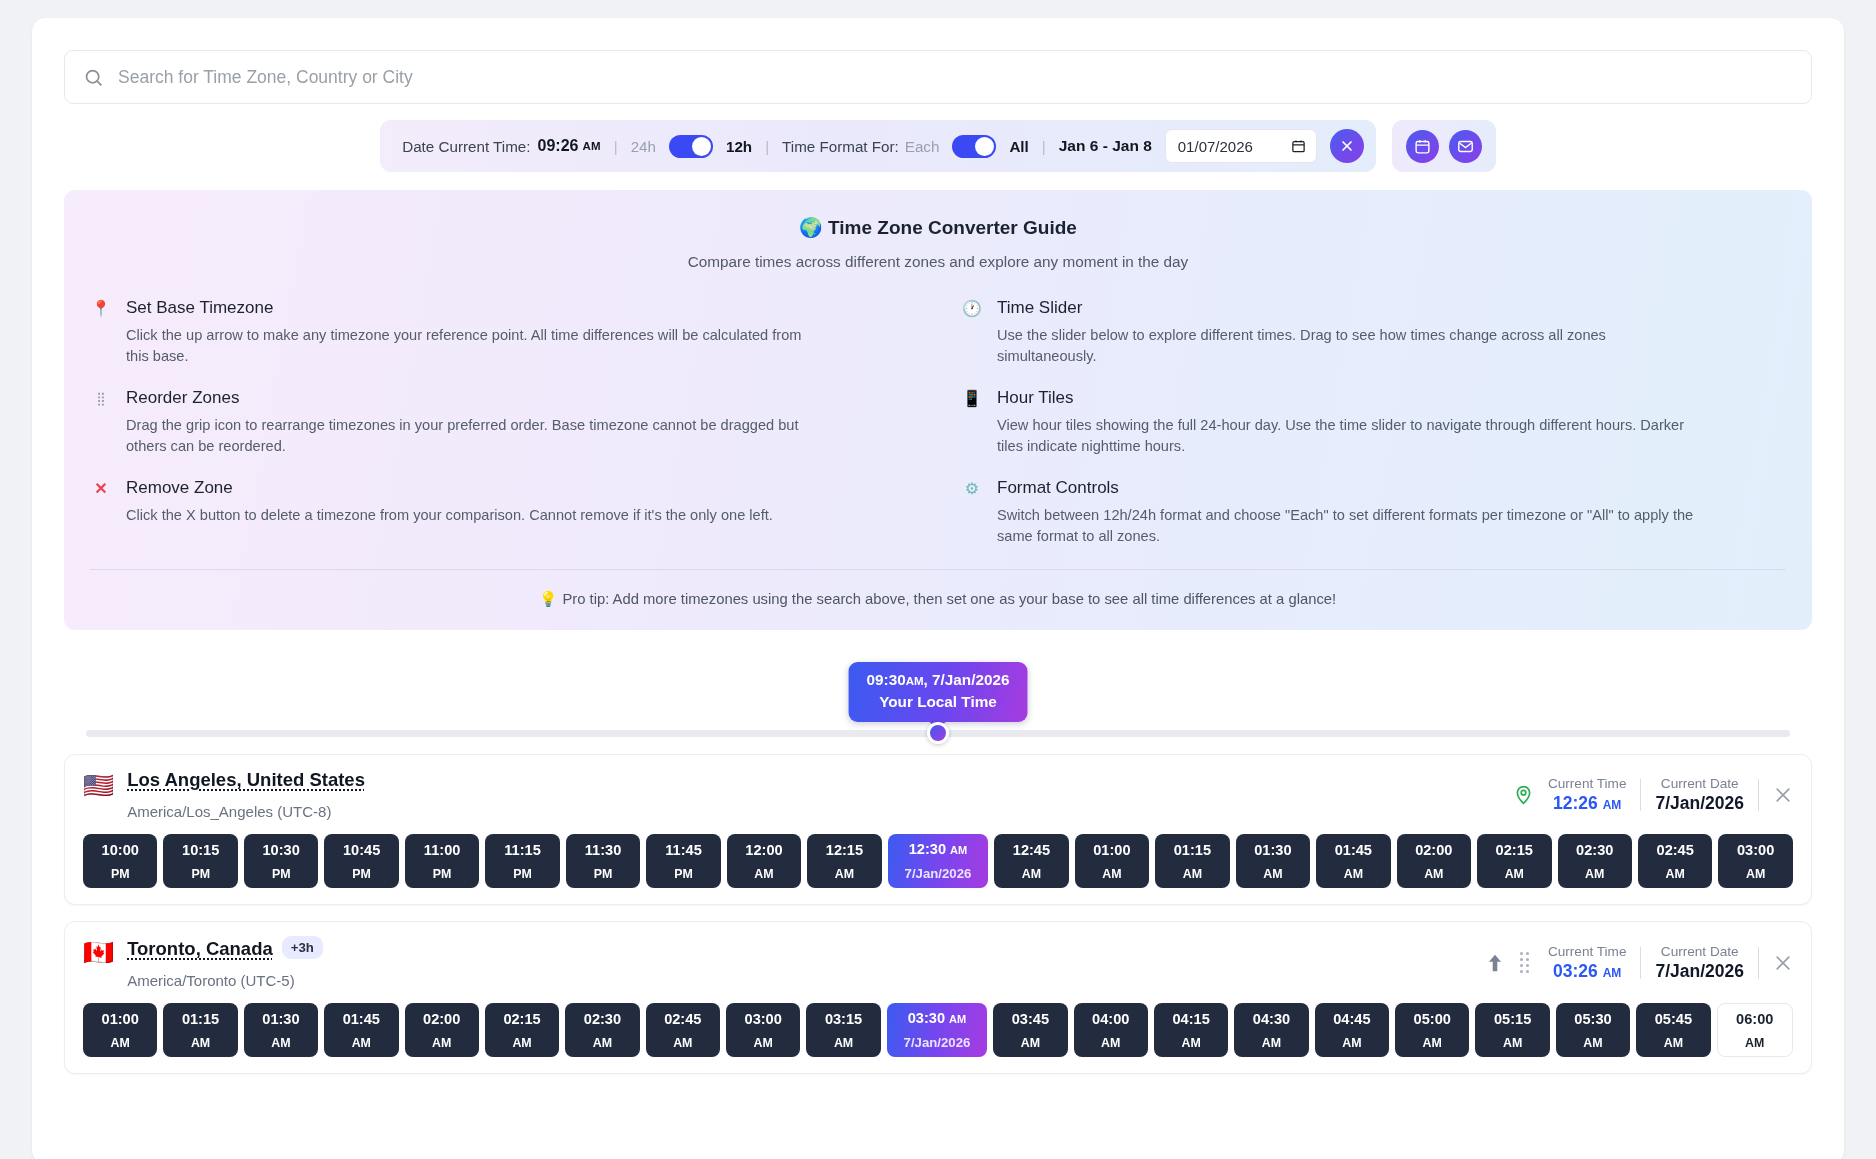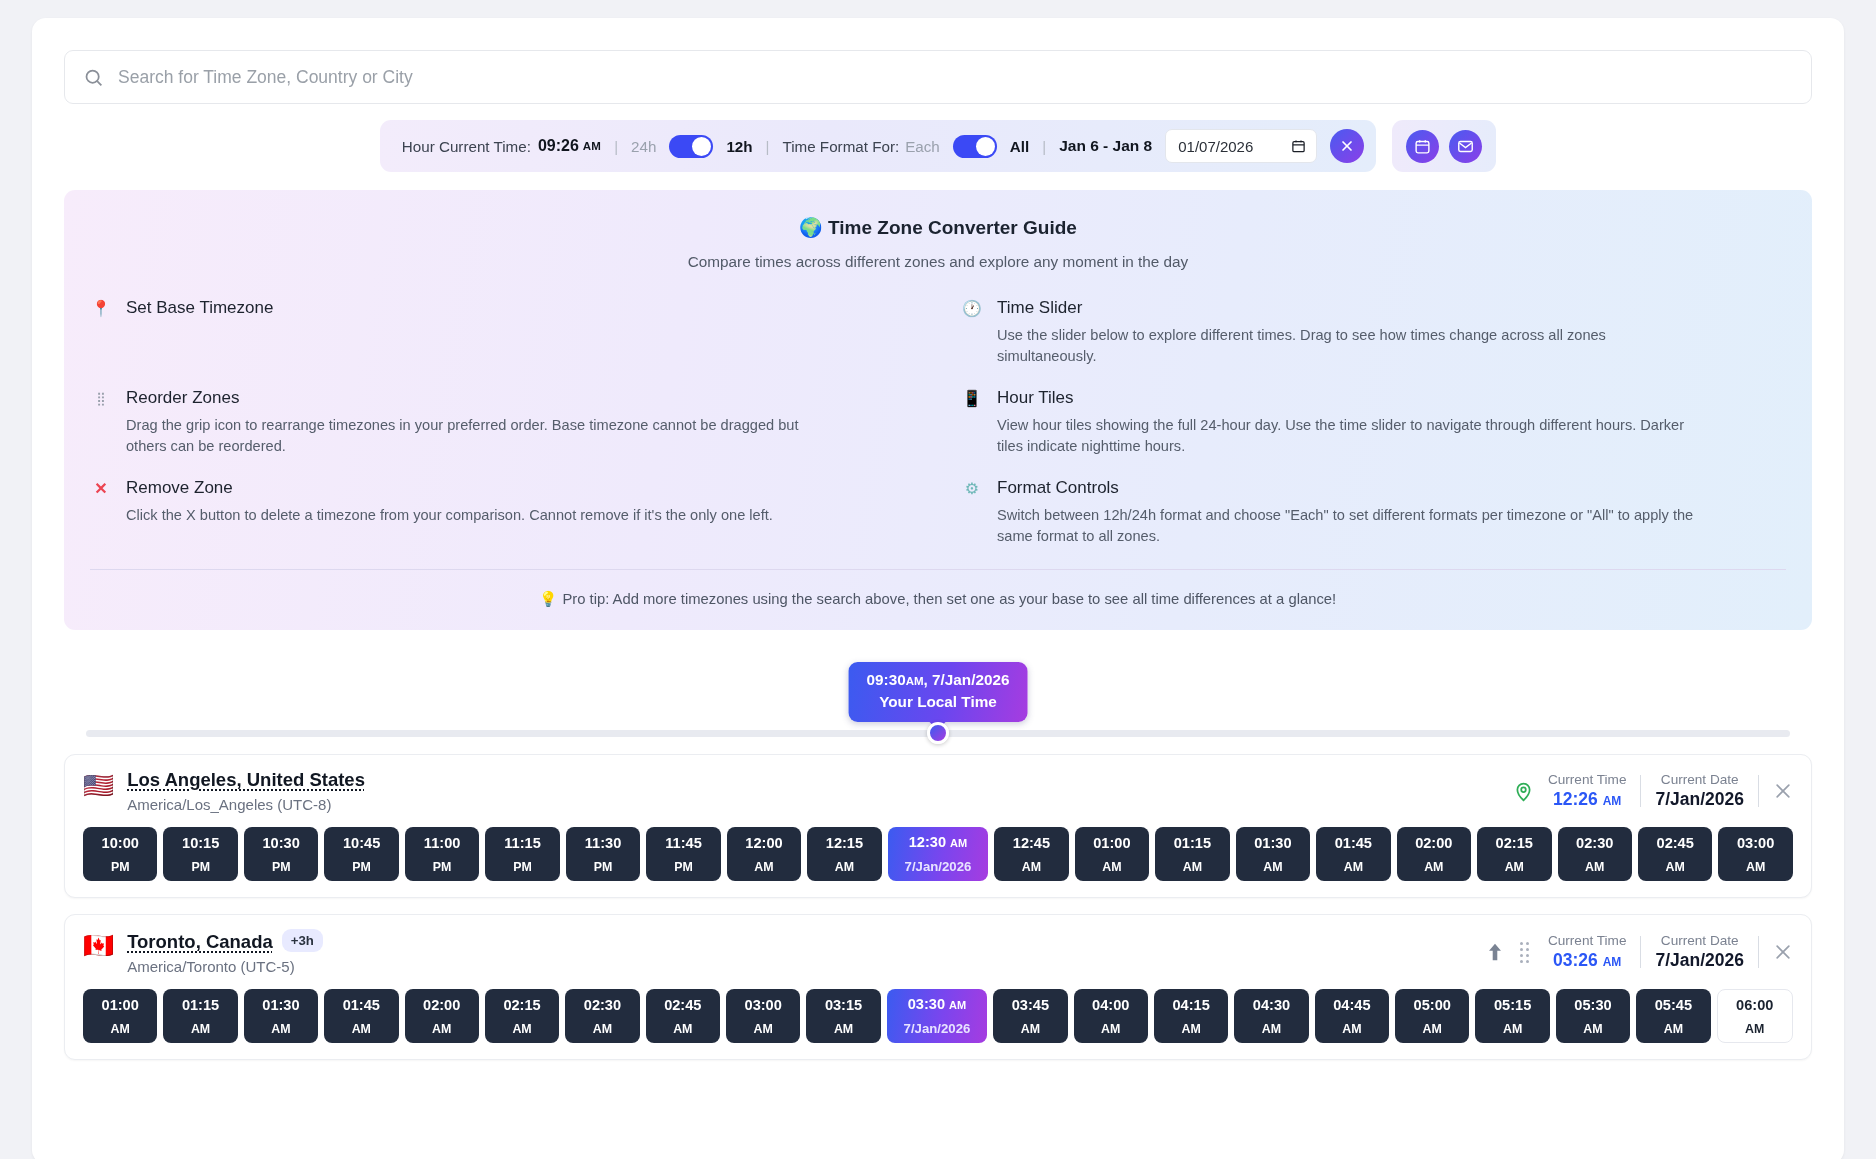--- a/index.html
+++ b/index.html
@@ -166,21 +166,21 @@
     font-size: 18.5px; font-weight: bold; color:#111722;
     text-decoration: underline; text-decoration-style: dotted;
     text-underline-offset: 4px;
   }
   .tz-badge {
     display:inline-block; margin-left: 9px;
     background:#e8eaff; color:#2b3340;
     font-size: 13.2px; font-weight: bold;
     border-radius: 9px; padding: 4px 9px; vertical-align: 3px;
   }
-  .tz-zone { font-size: 15px; color:#6a7180; margin-top: 5px; }
+  .tz-zone { font-size: 15px; color:#6a7180; margin-top: 12px; }
   .tz-right { display:flex; align-items:center; gap: 14px; }
   .up-arrow { width: 22px; height:22px; color:#7a8393; cursor:pointer; }
   .grip { width: 14px; color:#aab0bc; cursor:grab; display:flex; flex-wrap:wrap; gap:3px; }
   .grip i { width:3px;height:3px;border-radius:50%;background:#aab0bc;display:block; }
   .pin { width:21px;height:21px;color:#2fae57; }
   .stat { text-align:center; }
   .stat .lab { font-size: 13.6px; color:#7b8291; }
   .stat .val { font-size: 17.5px; font-weight: bold; color:#12182a; margin-top: 2px; }
   .stat .val.blue { color:#2b57f6; }
   .stat .val .ap { font-size: 12px; }
@@ -217,21 +217,21 @@
   <div class="search-wrap">
     <svg class="search-icon" viewBox="0 0 24 24" fill="none" stroke="currentColor" stroke-width="2">
       <circle cx="11" cy="11" r="7"></circle>
         <line x1="16.2" y1="16.2" x2="21" y2="21"></line>
     </svg>
     <input class="search-input" value="" placeholder="Search for Time Zone, Country or City" style="">
   </div>
 
   <div class="toolbar-row">
     <div class="toolbar">
-      <span class="tb-text">Hour Current Time:</span>
+      <span class="tb-text">Date Current Time:</span>
       <span class="tb-strong" style="margin-left:-6px">09:26</span>
       <span class="tb-ampm" style="margin-left:-9px">AM</span>
       <span class="tb-sep">|</span>
       <span class="tb-muted">24h</span>
       <div class="toggle">
           <div class="knob"></div>
         </div>
       <span class="tb-strong" style="font-size:15.2px">12h</span>
       <span class="tb-sep">|</span>
       <span class="tb-text">Time Format For:</span>
@@ -277,20 +277,21 @@
   </div>
 
   <div class="guide">
     <div class="guide-title">🌍 Time Zone Converter Guide</div>
     <div class="guide-sub">Compare times across different zones and explore any moment in the day</div>
     <div class="guide-grid">
       <div class="gitem">
         <div class="gicon" style="color:#2fae57">📍</div>
         <div>
             <h4>Set Base Timezone</h4>
+          <p>Click the up arrow to make any timezone your reference point. All time differences will be calculated from this base.</p>
           </div>
       </div>
       <div class="gitem">
         <div class="gicon">🕐</div>
         <div>
             <h4>Time Slider</h4>
           <p>Use the slider below to explore different times. Drag to see how times change across all zones simultaneously.</p>
           </div>
       </div>
       <div class="gitem">

